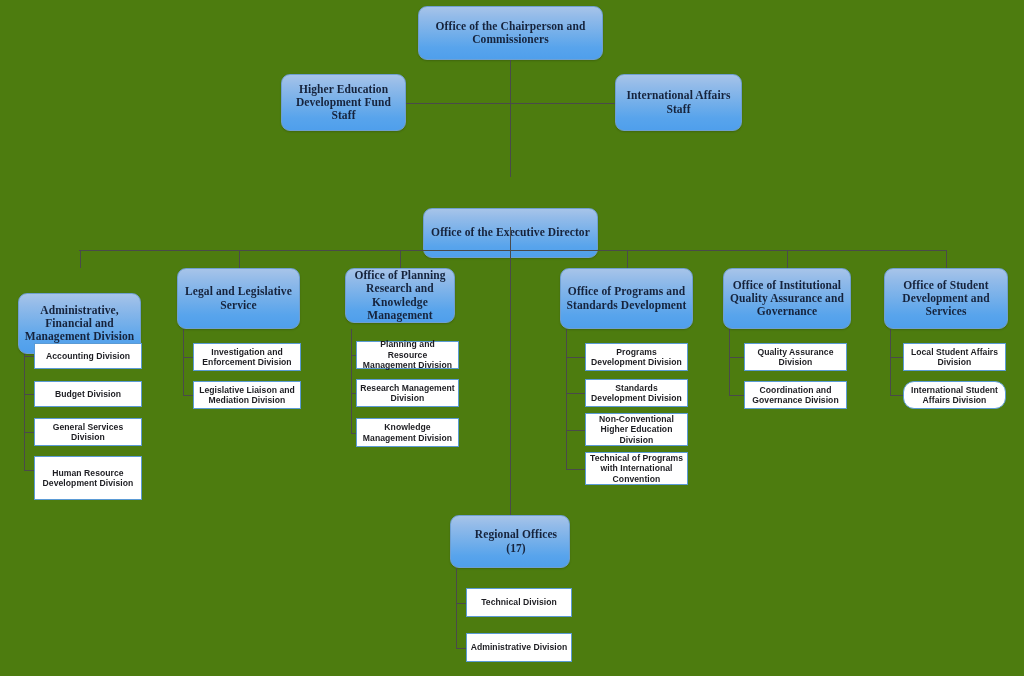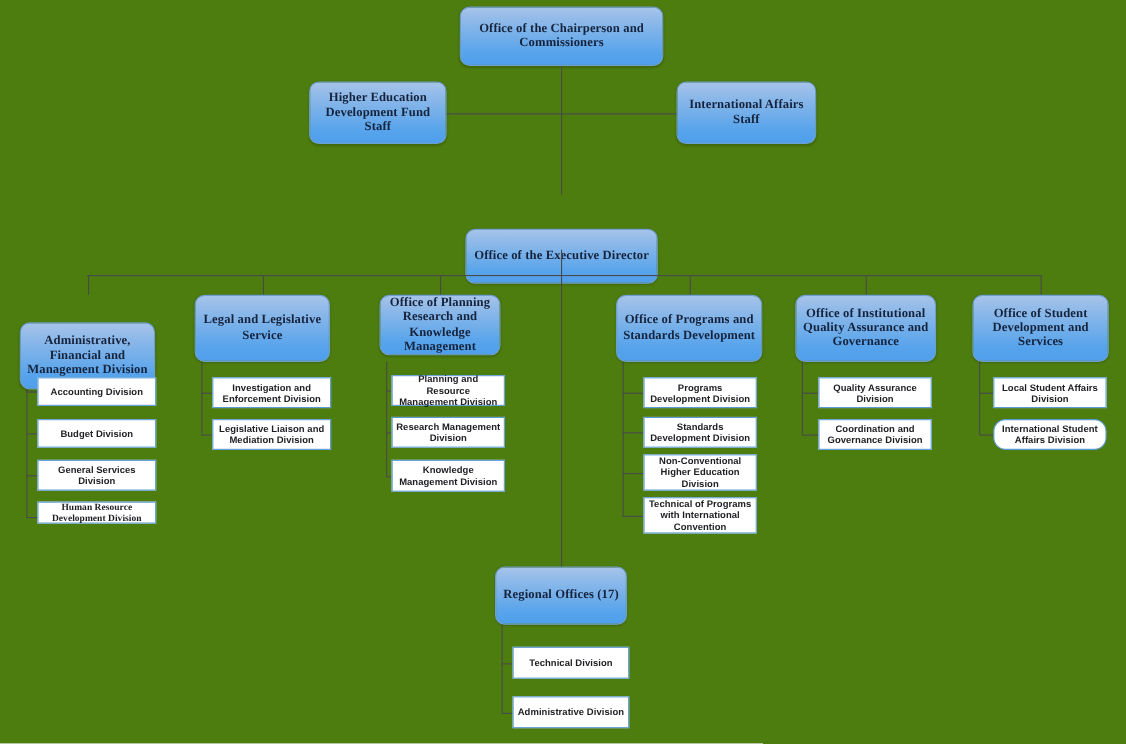--- a/index.html
+++ b/index.html
@@ -86,21 +86,21 @@
   </div>
 
   <div class="node" style="left: 615px; top: 74px; width: 127px; height: 57px;">
     <span class="label">International Affairs Staff</span>
   </div>
 
   <div class="node" style="left: 423px; top: 177px; width: 175px; height: 50px; margin-top: 31px;">
     <span class="label">Office of the Executive Director</span>
   </div>
 
-  <div class="node" style="left: 450px; top: 515px; width: 120px; height: 53px;">
+  <div class="node" style="left: 450px; top: 515px; width: 120px; height: 53px; padding-left: 17px;">
     <span class="label">Regional Offices (17)</span>
   </div>
 
   <div id="connector-layer">
       <div class="conn v" style="left: 510px; top: 60px; height: 117px;"></div>
       <div class="conn v" style="left: 510px; top: 227px; height: 288px;"></div>
       <div class="conn h" style="top: 103px; left: 406px; width: 104px;"></div>
       <div class="conn h" style="top: 103px; left: 510px; width: 105px;"></div>
       <div class="conn h" style="top: 250px; left: 79px; width: 867px;"></div>
       <div class="conn v" style="left: 80px; top: 250px; height: 18px;"></div>
@@ -142,21 +142,21 @@
       </div>
       <div class="leaf" style="left: 34px; top: 343px; width: 108px; height: 26px;">
         <span class="label">Accounting Division</span>
       </div>
       <div class="leaf" style="left: 34px; top: 381px; width: 108px; height: 26px;">
         <span class="label">Budget Division</span>
       </div>
       <div class="leaf" style="left: 34px; top: 418px; width: 108px; height: 28px;">
         <span class="label">General Services Division</span>
       </div>
-      <div class="leaf" style="left: 34px; top: 456px; width: 108px; height: 20px; font-family: Liberation Serif, serif;">
+      <div class="leaf" style="left: 34px; top: 456px; width: 108px; height: 44px;">
         <span class="label">Human Resource Development Division</span>
       </div>
       <div class="node" style="left: 177px; top: 268px; width: 123px; height: 61px;">
         <span class="label">Legal and Legislative Service</span>
       </div>
       <div class="leaf" style="left: 193px; top: 343px; width: 108px; height: 28px;">
         <span class="label">Investigation and Enforcement Division</span>
       </div>
       <div class="leaf" style="left: 193px; top: 381px; width: 108px; height: 28px;">
         <span class="label">Legislative Liaison and Mediation Division</span>

